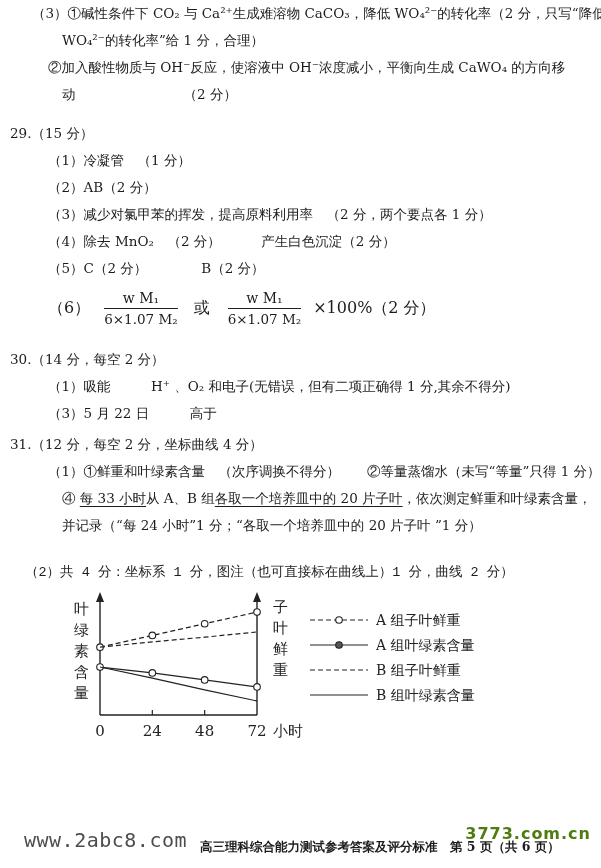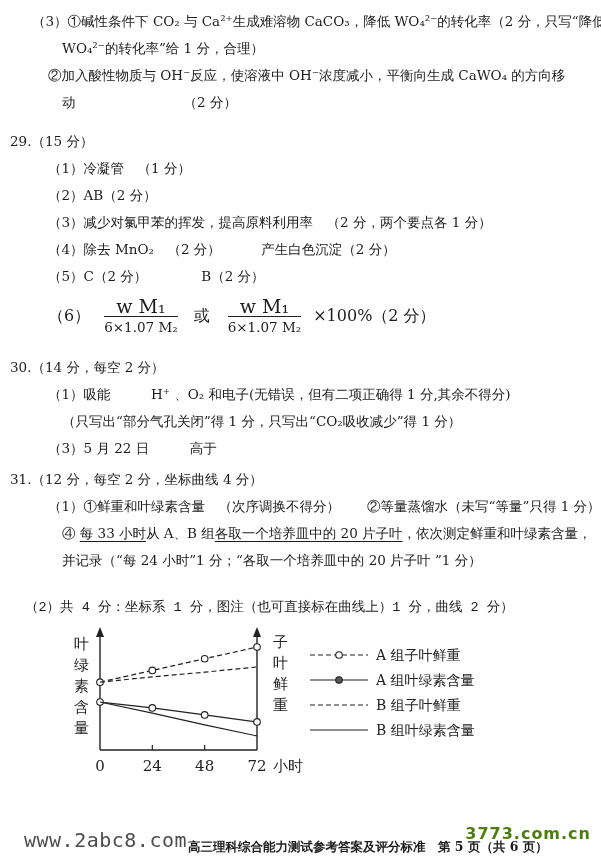--- a/index.html
+++ b/index.html
@@ -1,40 +1,40 @@
 <!DOCTYPE html>
 <html><head>
 <meta charset="utf-8">
 <style>
   html,body{margin:0;padding:0;}
   body{width:601px;height:868px;background:#ffffff;position:relative;overflow:hidden;
        font-family:"DejaVu Serif","Liberation Serif",serif;color:#1c1c1c;}
   .page{position:relative;width:601px;height:868px;}
-  .answer-body{padding-top:8px;}
+  .answer-body{padding-top:0;}
   .block{margin-top:0;}
   .block.b2{margin-top:12px;}
   .block.b3{margin-top:12px;}
   .block.b4{margin-top:4px;}
   .block.b5{margin-top:20px;}
   .line{height:27px;line-height:27px;font-size:13.5px;white-space:pre;}
   .ind0{margin-left:10px;}
   .ind1{margin-left:32px;}
   .ind2{margin-left:48px;}
   .ind3{margin-left:62px;}
   .ind4{margin-left:25px;font-family:Liberation Mono, monospace;}
   .u{text-decoration:underline;text-underline-offset:3px;}
   .frac-line{height:52px;display:flex;align-items:center;white-space:pre;}
   .frac{display:inline-block;text-align:center;vertical-align:middle;margin:0 12px 0 14px;}
-  .frac .num{display:block;border-bottom:1.2px solid #222;padding:0 12px 1px;line-height:18px;font-size:19px;text-align:right;}
+  .frac .num{display:block;border-bottom:1.2px solid #222;padding:0 12px 1px;line-height:18px;font-size:14px;}
   .frac .den{display:block;padding-top:1px;line-height:18px;font-size:13.5px;}
   .or{margin:0 4px;}
   .chart-row{margin-left:60px;margin-top:4px;}
   .wm-left{position:absolute;left:24px;top:828px;font-family:"DejaVu Sans Mono","Liberation Mono",monospace;
            font-size:20px;color:#4d4d4d;letter-spacing:0.5px;}
-  .footer-center{position:absolute;left:188px;top:839px;font-size:12.5px;font-weight:bold;white-space:pre;}
+  .footer-center{position:absolute;left:200px;top:839px;font-size:12.5px;font-weight:bold;white-space:pre;}
   .wm-site{position:absolute;right:6px;top:799px;font-size:28px;font-weight:bold;font-style:italic;
            font-family:"DejaVu Sans","Liberation Sans",sans-serif;letter-spacing:1px;}
   .wm-url{position:absolute;right:10px;top:824px;font-size:16px;font-weight:bold;
           font-family:"DejaVu Sans","Liberation Sans",sans-serif;letter-spacing:1px;}
   svg text{font-family:"DejaVu Serif","Liberation Serif",serif;}
 </style>
 </head>
 <body>
 
 <div class="page">
@@ -50,21 +50,20 @@
         <div class="line ind2"><span>（1）冷凝管　（1 分）</span></div>
         <div class="line ind2"><span>（2）AB（2 分）</span></div>
         <div class="line ind2"><span>（3）减少对氯甲苯的挥发，提高原料利用率　（2 分，两个要点各 1 分）</span></div>
         <div class="line ind2"><span>（4）除去 MnO₂　（2 分）　　　产生白色沉淀（2 分）</span></div>
         <div class="line ind2"><span>（5）C（2 分）　　　　B（2 分）</span></div>
         <div class="frac-line ind2"><span>（6）</span><span class="frac"><span class="num">w M₁</span><span class="den">6×1.07 M₂</span></span><span class="or">或</span><span class="frac"><span class="num">w M₁</span><span class="den">6×1.07 M₂</span></span><span>×100%（2 分）</span></div>
       </div>
       <div class="block b3">
         <div class="line ind0"><span>30.（14 分，每空 2 分）</span></div>
         <div class="line ind2"><span>（1）吸能　　　H⁺ 、O₂ 和电子(无错误，但有二项正确得 1 分,其余不得分)</span></div>
-        <div class="line ind3"><span>（只写出“部分气孔关闭”得 1 分，只写出“CO₂吸收减少”得 1 分）</span></div>
         <div class="line ind2"><span>（3）5 月 22 日　　　高于</span></div>
       </div>
       <div class="block b4">
         <div class="line ind0"><span>31.（12 分，每空 2 分，坐标曲线 4 分）</span></div>
         <div class="line ind2"><span>（1）①鲜重和叶绿素含量　（次序调换不得分）　　②等量蒸馏水（未写“等量”只得 1 分）</span></div>
         <div class="line ind3"><span>④ </span><span class="u">每 33 小时</span><span>从 A、B 组</span><span class="u">各取一个培养皿中的 20 片子叶</span><span>，依次测定鲜重和叶绿素含量，</span></div>
         <div class="line ind3"><span>并记录（“每 24 小时”1 分；“各取一个培养皿中的 20 片子叶 ”1 分）</span></div>
       </div>
       <div class="block b5">
         <div class="line ind4"><span>（2）共 4 分：坐标系 1 分，图注（也可直接标在曲线上）1 分，曲线 2 分）</span></div>

